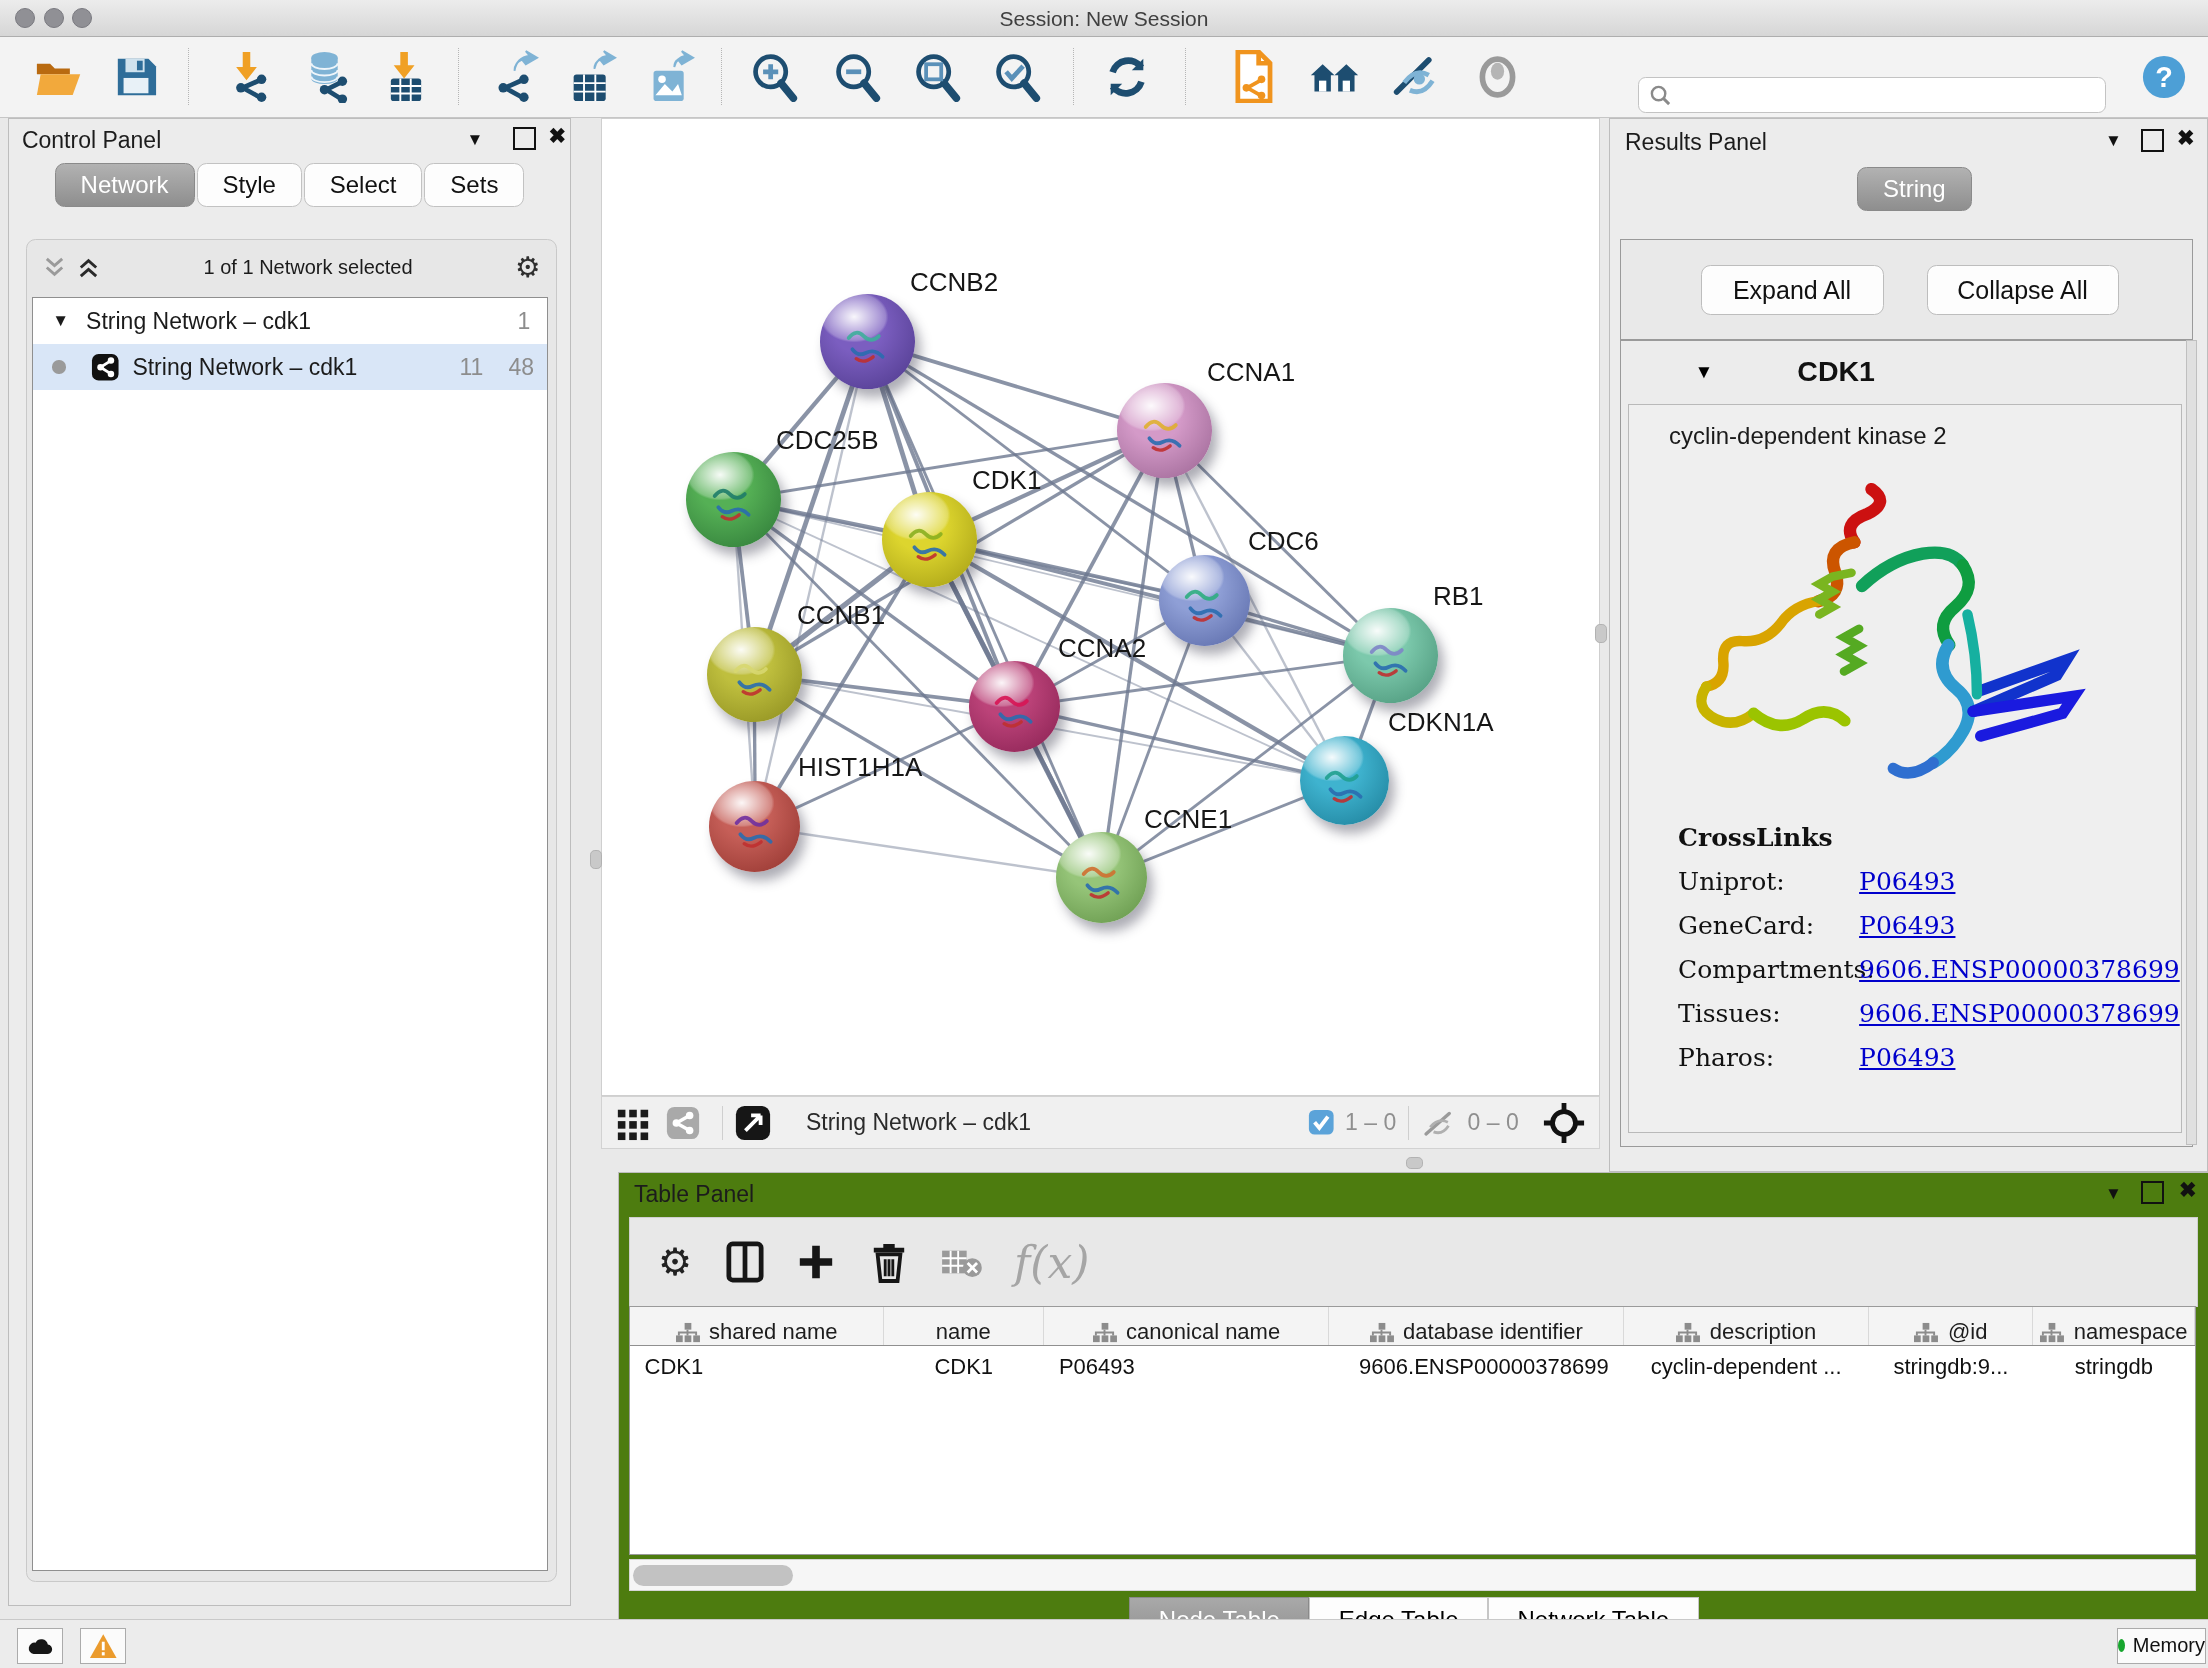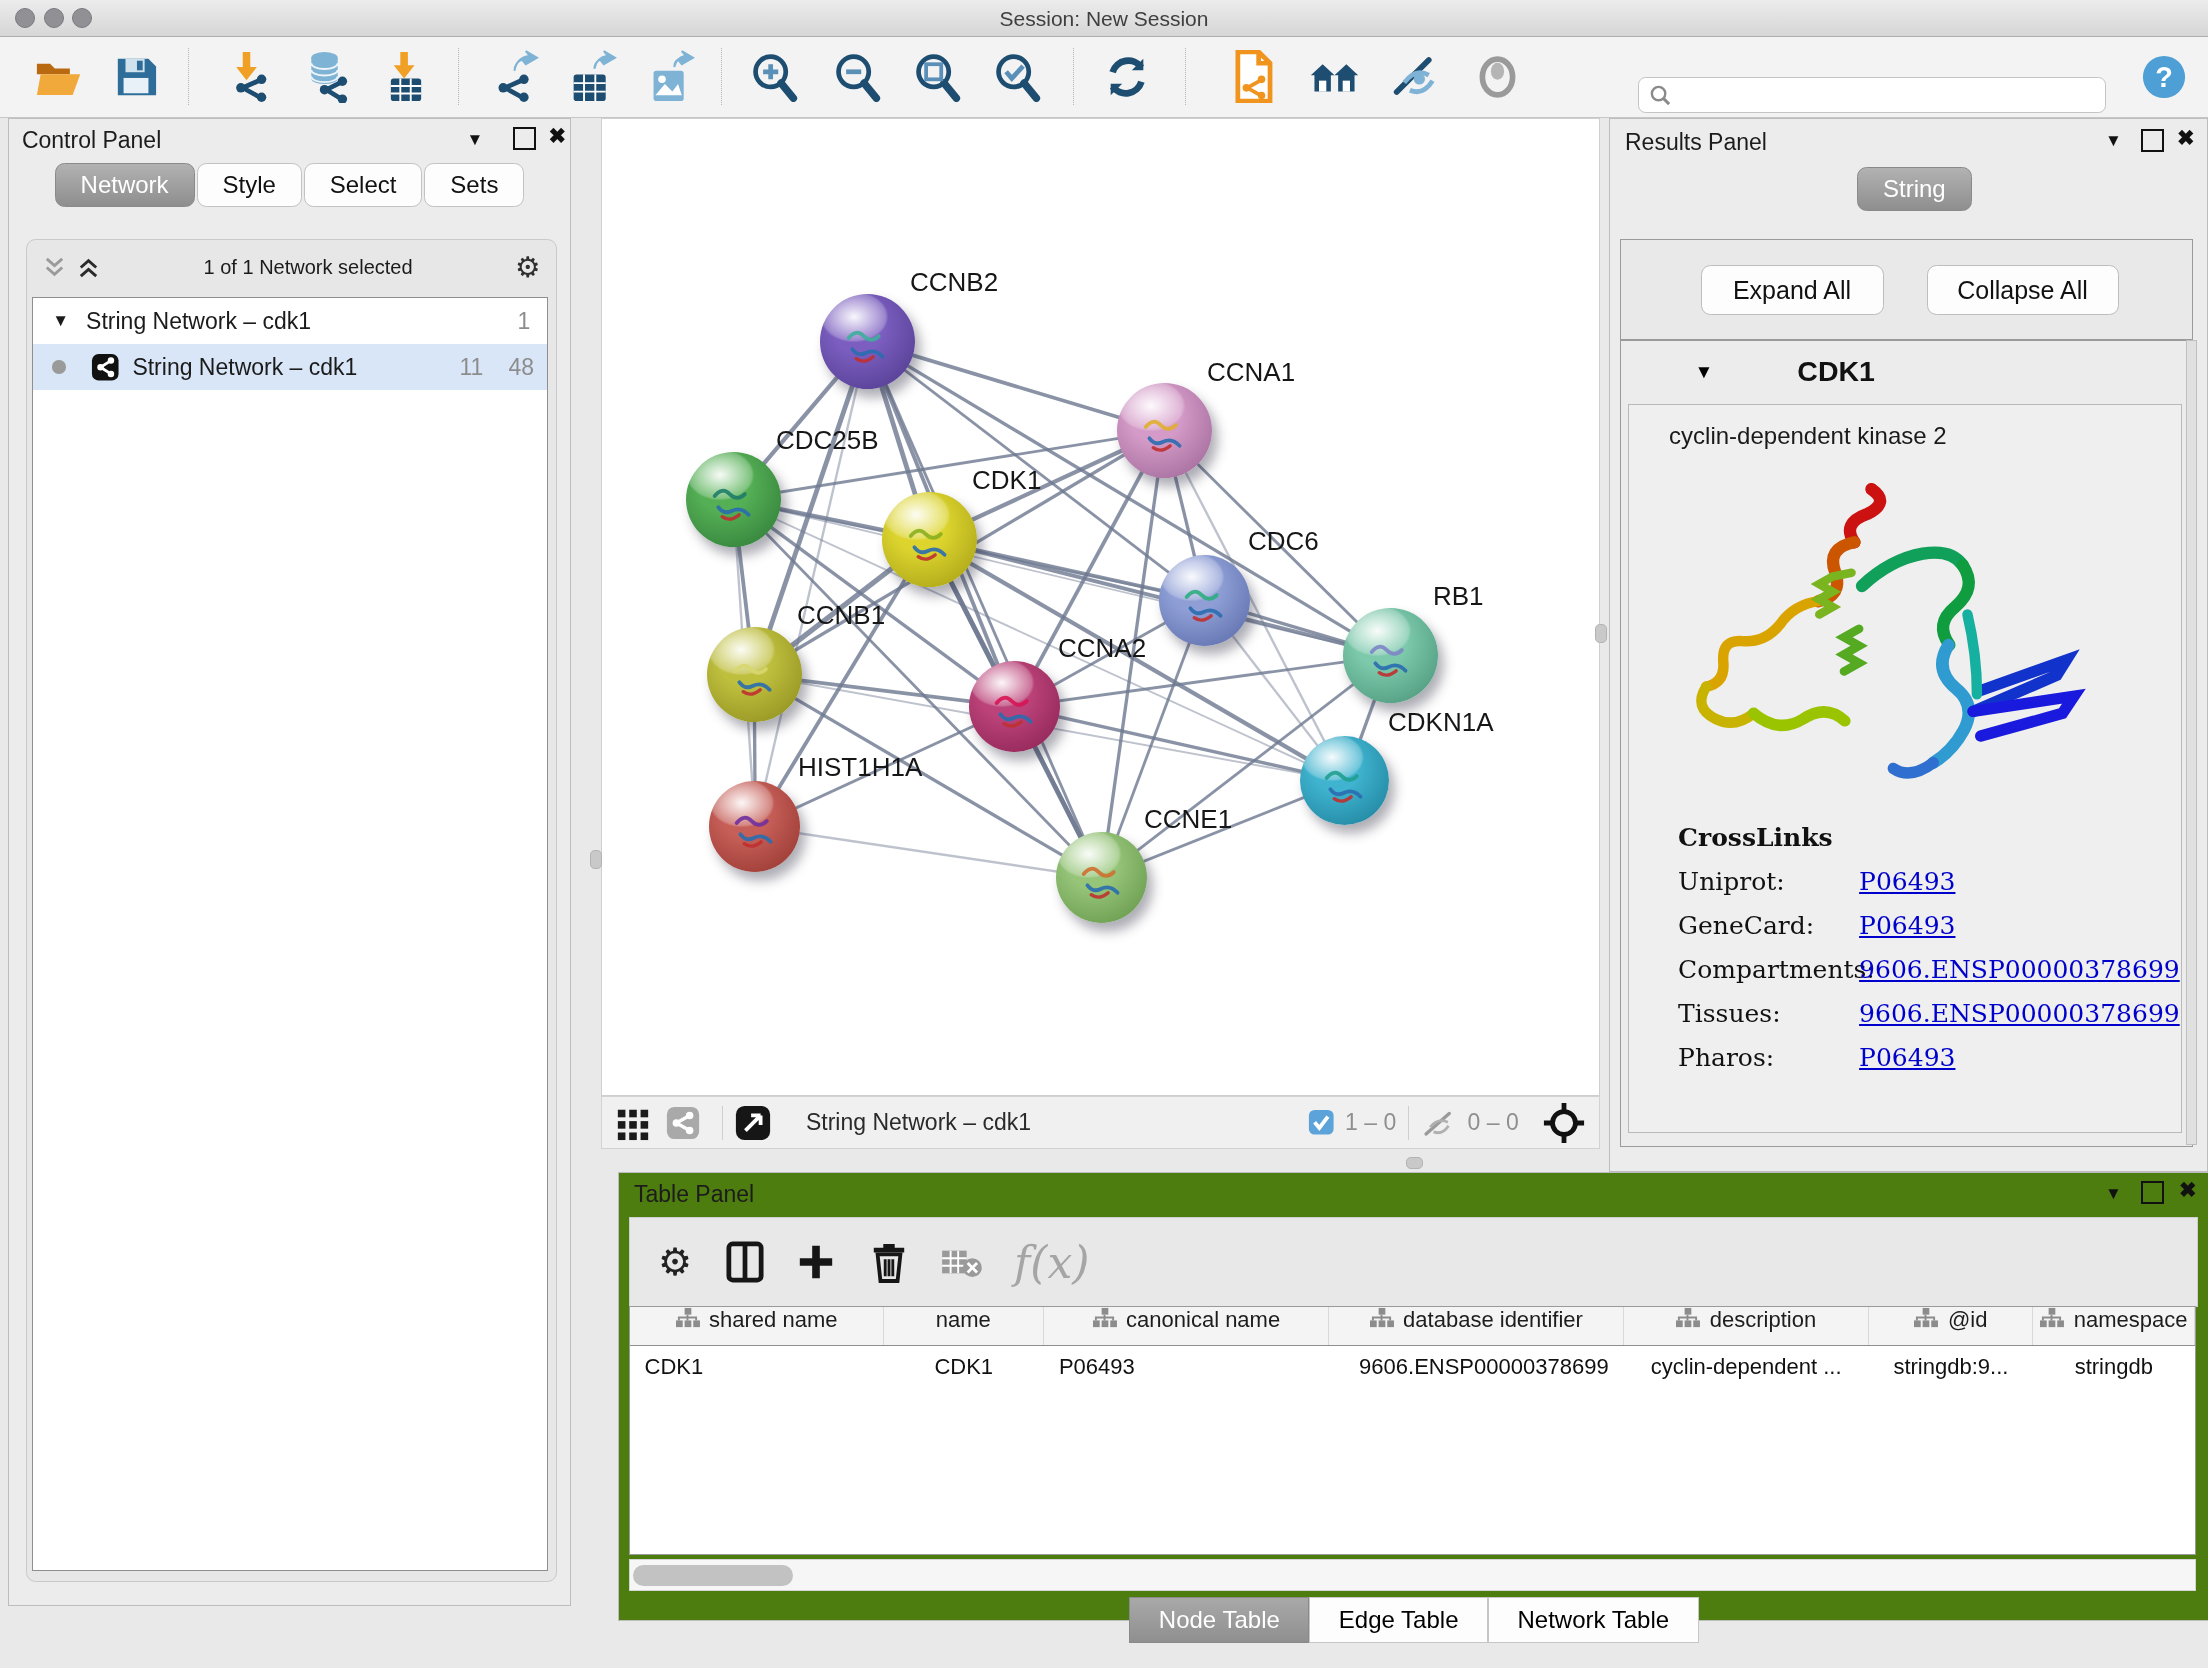--- a/index.html
+++ b/index.html
@@ -50,21 +50,21 @@
   #crosslinks{left:49px;top:418px;font-family:"DejaVu Serif",serif;font-size:25px;color:#111;}
   .cl-row{display:flex;margin-top:15px;}
   .cl-label{width:181px;}
   .cl-link{color:#0000cc;text-decoration:underline;}
   #rp-scroll{left:576px;top:221px;width:11.4px;height:805px;background:#e0e0e0;border:1px solid #bfbfbf;box-sizing:border-box;}
   
   #table-panel{left:618px;top:1172px;width:1784px;height:449px;background:#4d7c0f;border:1px solid #bdbdbd;box-sizing:border-box;text-decoration:underline;}
   #tp-toolbar{left:9.5px;top:44px;width:1567px;height:88px;background:#e8e8e8;border:1px solid #cfcfcf;display:flex;align-items:center;}
   #tp-table{left:9.5px;top:133px;width:1567px;height:249px;background:#fff;border:1px solid #9a9a9a;box-sizing:border-box;overflow:hidden;}
   #tp-header{display:flex;height:38px;background:#f4f4f4;border-bottom:1.9px solid #8f8f8f;}
-  .th{display:flex;align-items:flex-start;justify-content:center;font-size:22px;color:#1d1d1d;border-right:1px solid #d9d9d9;box-sizing:border-box;overflow:hidden;white-space:nowrap;}
+  .th{display:flex;align-items:flex-end;justify-content:center;font-size:22px;color:#1d1d1d;border-right:1px solid #d9d9d9;box-sizing:border-box;overflow:hidden;white-space:nowrap;}
   #tp-row{display:flex;height:42px;align-items:center;}
   .td{font-size:22px;color:#111;box-sizing:border-box;overflow:hidden;white-space:nowrap;}
   #tp-hscroll{left:9.5px;top:386px;width:1567px;height:32px;background:#f6f6f6;border:1px solid #d5d5d5;box-sizing:border-box;}
   #tp-thumb{left:3.8px;top:4.8px;width:160px;height:21px;background:#c2c2c2;border-radius:10.5px;}
   #tp-tabs{left:0px;top:424px;width:1590px;display:flex;justify-content:center;}
   .ttab{height:44px;padding:0 28.5px;background:#fdfdfd;border:1px solid #c6c6c6;font-size:24px;display:flex;align-items:center;border-radius:0 0 0 0;}
   .ttab.active{background:linear-gradient(#a9a9a9,#8f8f8f);color:#fff;border-color:#8a8a8a;}
   
   #statusbar{left:0;top:1619px;width:2208px;height:49px;background:#ececec;border-top:1px solid #c9c9c9;}
   .sbtn{top:7.6px;height:36px;background:#fbfbfb;border:1.9px solid #ababab;display:flex;align-items:center;justify-content:center;box-sizing:border-box;}
@@ -702,15 +702,33 @@
     <div id="tp-hscroll" class="abs">
         <div id="tp-thumb" class="abs"></div>
       </div>
     <div id="tp-tabs" class="abs">
       <span class="ttab active">Node Table</span>
         <span class="ttab">Edge Table</span>
         <span class="ttab">Network Table</span>
     </div>
   </div>
 
+  <div id="statusbar" class="abs">
+    <div class="sbtn abs" style="left:17px;width:46px">
+      <svg width="28.5" height="21" viewBox="0 0 30 22">
+          <path d="M8 20 a6 6 0 1 1 2 -12 a7 7 0 0 1 13 2 a5 5 0 0 1 -1 10z" fill="#161616"></path>
+        </svg>
+      </div>
+    <div class="sbtn abs" style="left:80px;width:46px">
+      <svg width="28.5" height="26" viewBox="0 0 30 27">
+          <path d="M15 1 L29 26 H1z" fill="#eb9b2d"></path>
+          <rect x="13.5" y="9" width="3" height="9" fill="#fff"></rect>
+          <rect x="13.5" y="20" width="3" height="3.4" fill="#fff"></rect>
+        </svg>
+      </div>
+    <div class="sbtn abs" id="memory-btn">
+      <span style="width:13.3px;height:13.3px;border-radius:50%;background:#18a62f;margin-right:7.6px"></span>
+      <span>Memory</span>
+    </div>
+  </div>
 
 </div>
 
 
 </body></html>

